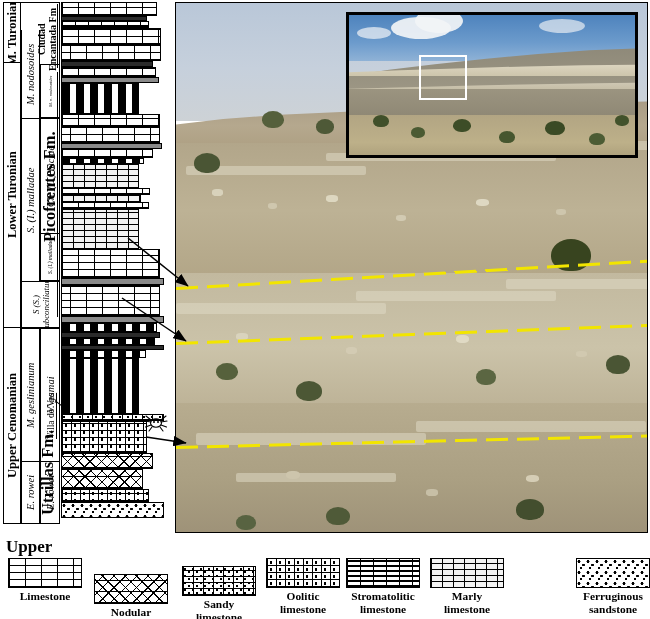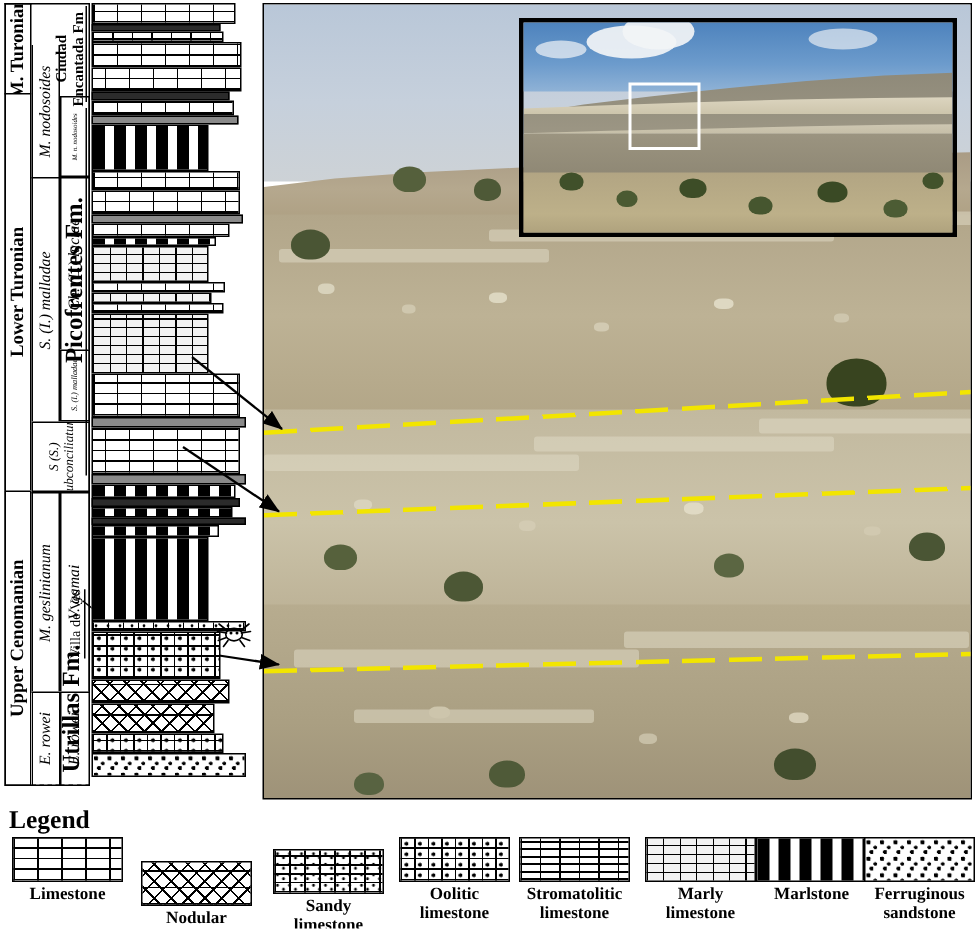--- a/index.html
+++ b/index.html
@@ -346,21 +346,21 @@
       <marker id="ah" markerWidth="9" markerHeight="7" refX="8.5" refY="3.5" orient="auto">
         <polygon points="0 0, 9 3.5, 0 7" fill="#000"></polygon>
       </marker>
     </defs>
     <line x1="128" y1="238" x2="188" y2="286" stroke="#000" stroke-width="1.5" marker-end="url(#ah)"></line>
     <line x1="122" y1="298" x2="186" y2="341" stroke="#000" stroke-width="1.5" marker-end="url(#ah)"></line>
     <line x1="146" y1="437" x2="186" y2="443" stroke="#000" stroke-width="1.5" marker-end="url(#ah)"></line>
   </svg>
 
   <div id="legend">
-    <div id="legend-title">Legend</div>
+    <div id="legend-title">Upper</div>
   <div class="lg-item" style="left: 2px; top: 24px;">
         <div class="lg-sw p-lime"></div>
         <div class="lg-lb">Limestone</div>
       </div>
       <div class="lg-item" style="left: 88px; top: 40px;">
         <div class="lg-sw p-nod"></div>
         <div class="lg-lb">Nodular<br>limestone</div>
       </div>
       <div class="lg-item" style="left: 176px; top: 32px;">
         <div class="lg-sw p-sand"></div>
@@ -371,23 +371,19 @@
         <div class="lg-lb">Oolitic<br>limestone</div>
       </div>
       <div class="lg-item" style="left: 340px; top: 24px;">
         <div class="lg-sw p-strom"></div>
         <div class="lg-lb">Stromatolitic<br>limestone</div>
       </div>
       <div class="lg-item" style="left: 424px; top: 24px;">
         <div class="lg-sw p-marlylime"></div>
         <div class="lg-lb">Marly<br>limestone</div>
       </div>
-      <div class="lg-item" style="left: 498px; top: 24px;">
-        <div class="lg-sw p-marl"></div>
-        <div class="lg-lb">Marlstone</div>
-      </div>
       <div class="lg-item" style="left: 570px; top: 24px;">
         <div class="lg-sw p-ferr"></div>
         <div class="lg-lb">Ferruginous<br>sandstone</div>
       </div>
     </div>
 
 </div>
 
 </body></html>

